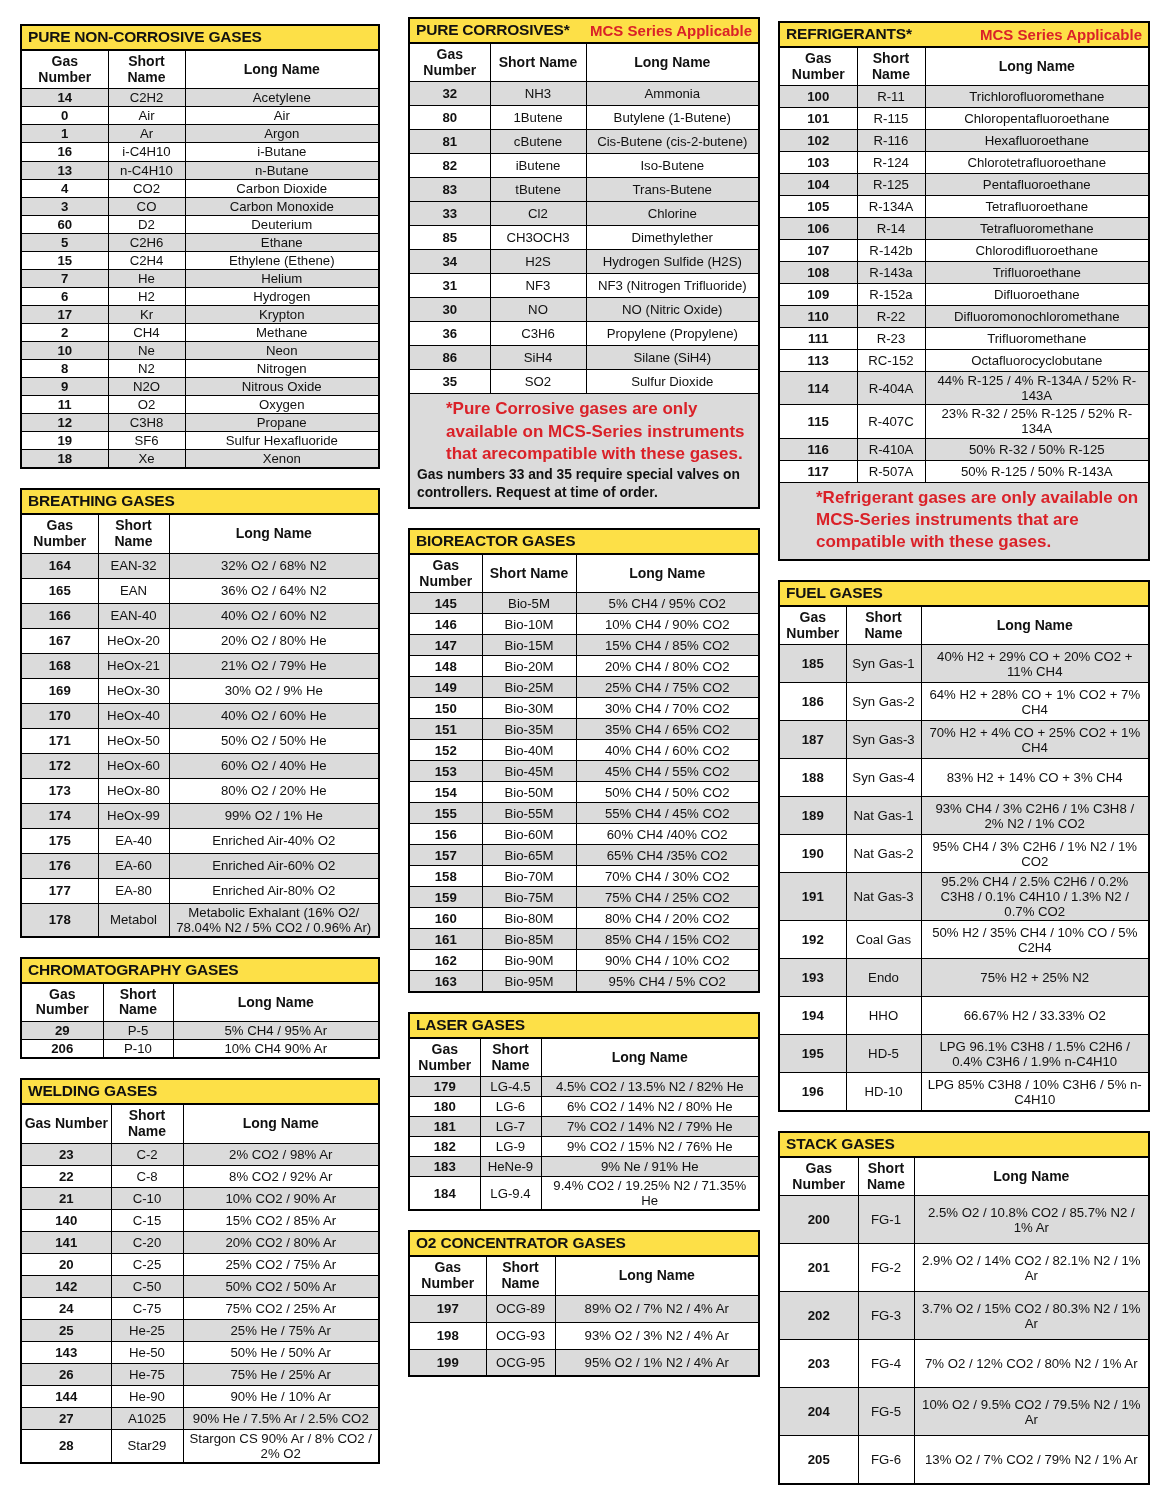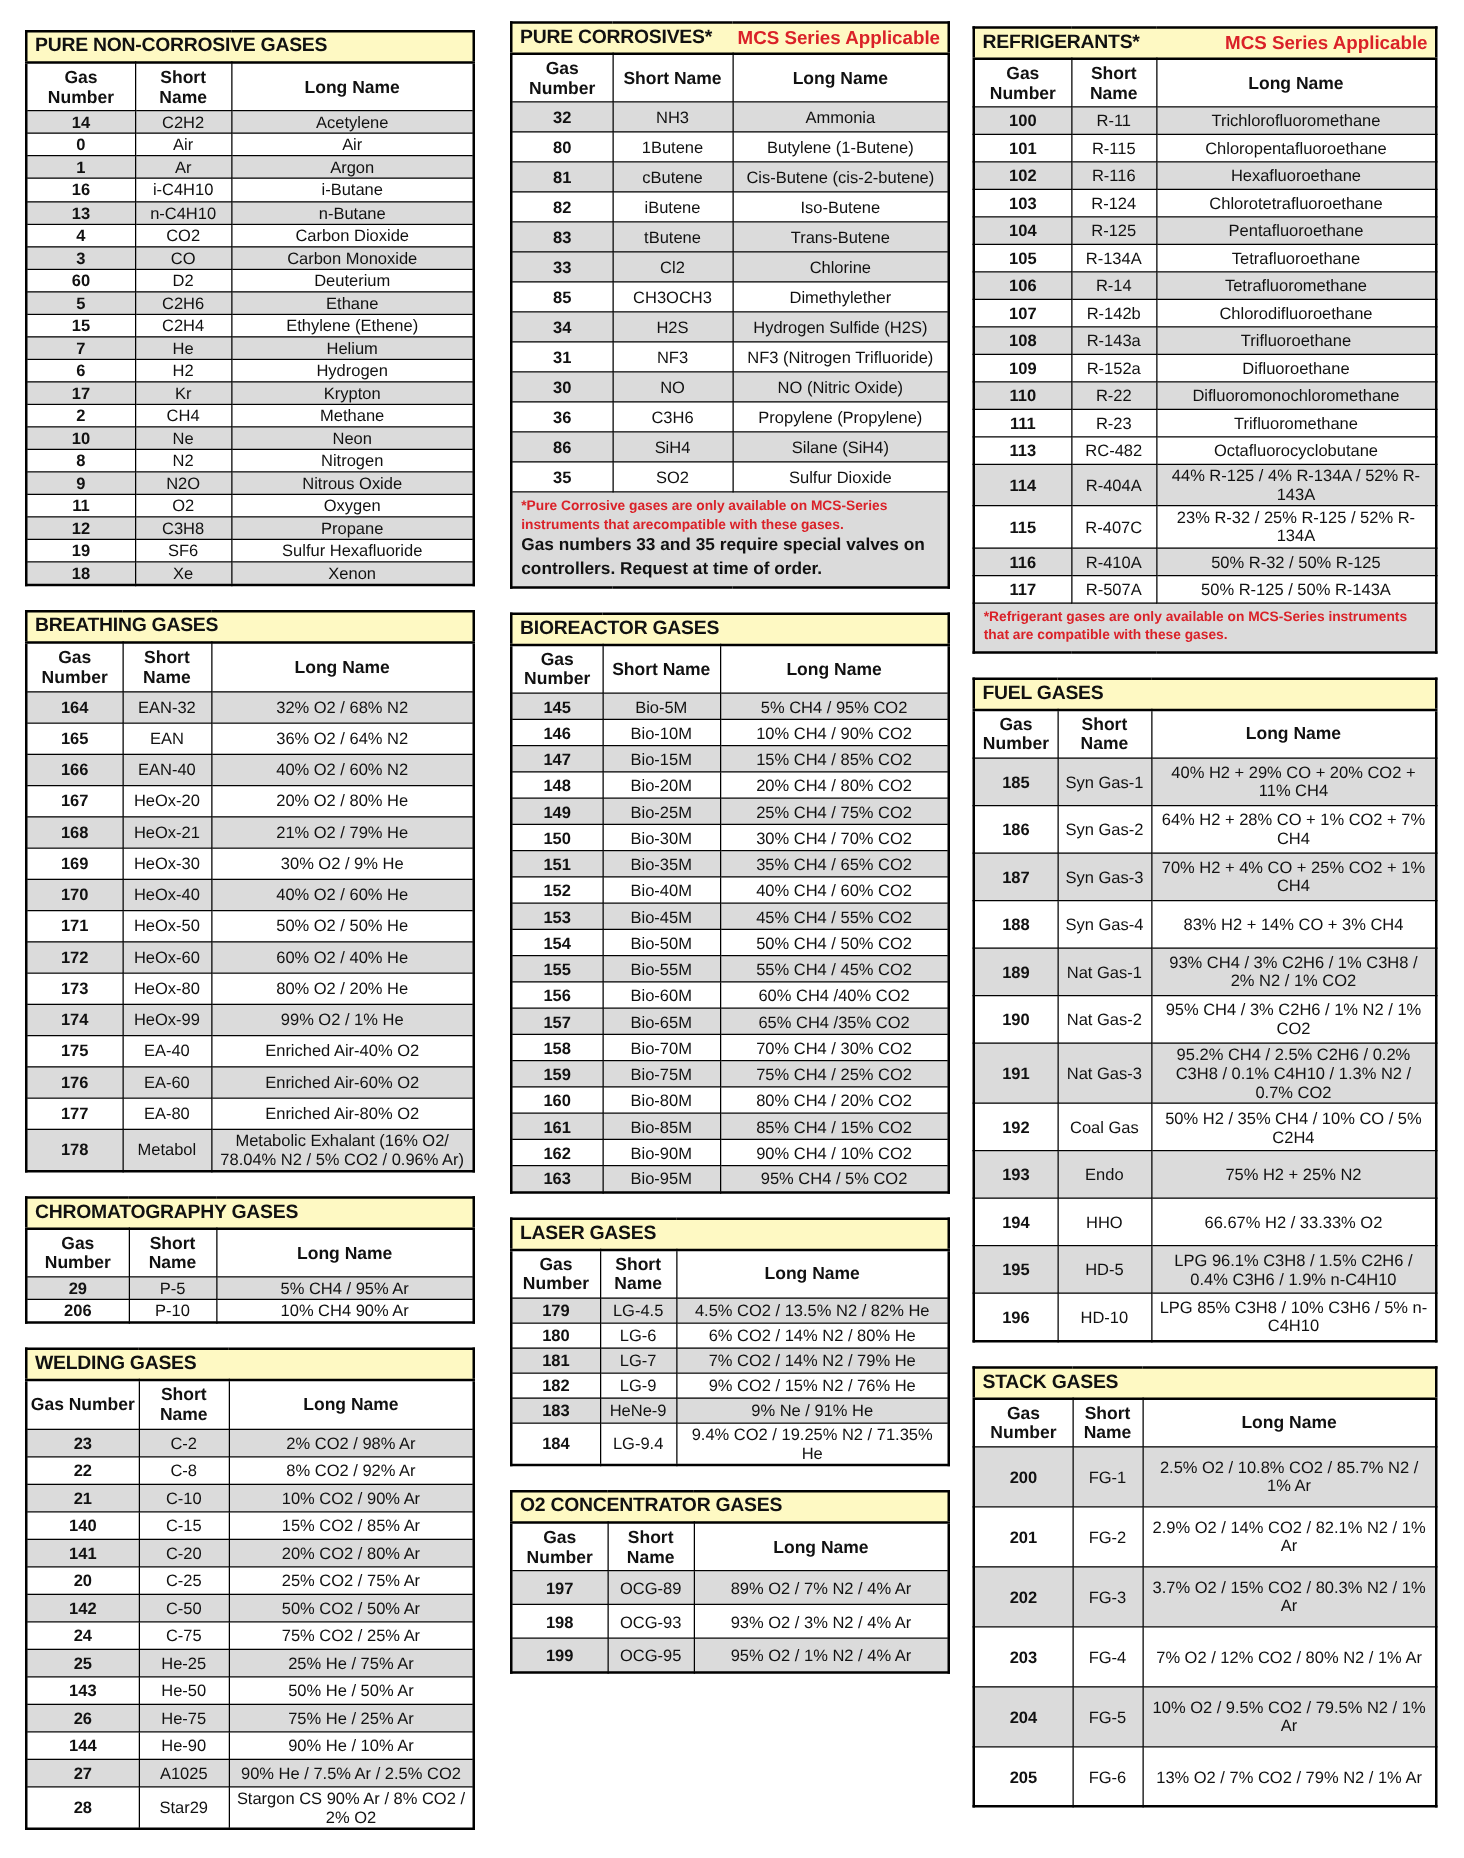--- a/index.html
+++ b/index.html
@@ -33,21 +33,21 @@
   }
   table.gas-table,
   table.gas-table th,
   table.gas-table td {
     border: 1.5px solid #000;
   }
   table.gas-table { border-width: 2.5px; }
 
   tr.title-row th {
     border-bottom: 2.5px solid #000;
-    background: #fef9c3;
+    background: #fde047;
     padding: 2px 6px 3px 6px;
     text-align: left;
   }
   .title-wrap {
     display: flex;
     justify-content: space-between;
     align-items: center;
   }
   .tbl-title {
     font-weight: bold;
@@ -85,22 +85,23 @@
   tr.plain td { background: #ffffff; }
 
   tr.foot-row td {
     background: var(--shade, #dbdbdb);
     text-align: left;
     padding: 4px 8px 5px 7px;
   }
   .foot-red {
     color: var(--accent, #da2128);
     font-weight: bold;
-    font-size: 11px;
+    font-size: 17px;
     line-height: 1.32;
+    margin-left: 29px;
   }
   .foot-black {
     color: #111;
     font-weight: bold;
     font-size: 13.8px;
     line-height: 1.32;
   }
 </style>
 </head>
 <body>
@@ -826,21 +827,21 @@
             <td class="short">R-22</td>
             <td class="long">Difluoromonochloromethane</td>
           </tr>
           <tr class="plain" style="height: 22px;">
             <td class="num">111</td>
             <td class="short">R-23</td>
             <td class="long">Trifluoromethane</td>
           </tr>
           <tr class="plain" style="height: 22px;">
             <td class="num">113</td>
-            <td class="short">RC-482</td>
+            <td class="short">RC-152</td>
             <td class="long">Octafluorocyclobutane</td>
           </tr>
           <tr class="shaded" style="height: 22px;">
             <td class="num">114</td>
             <td class="short">R-404A</td>
             <td class="long">44% R-125 / 4% R-134A / 52% R-143A</td>
           </tr>
           <tr class="plain" style="height: 22px;">
             <td class="num">115</td>
             <td class="short">R-407C</td>

